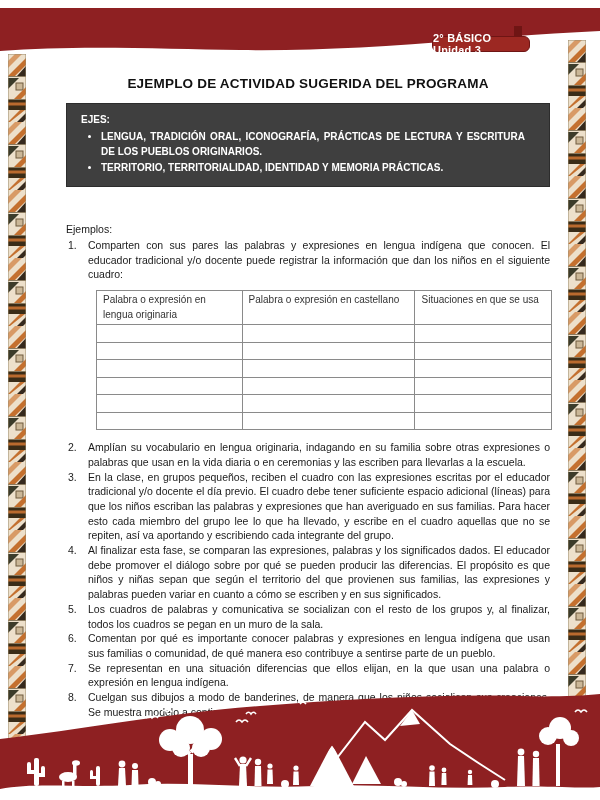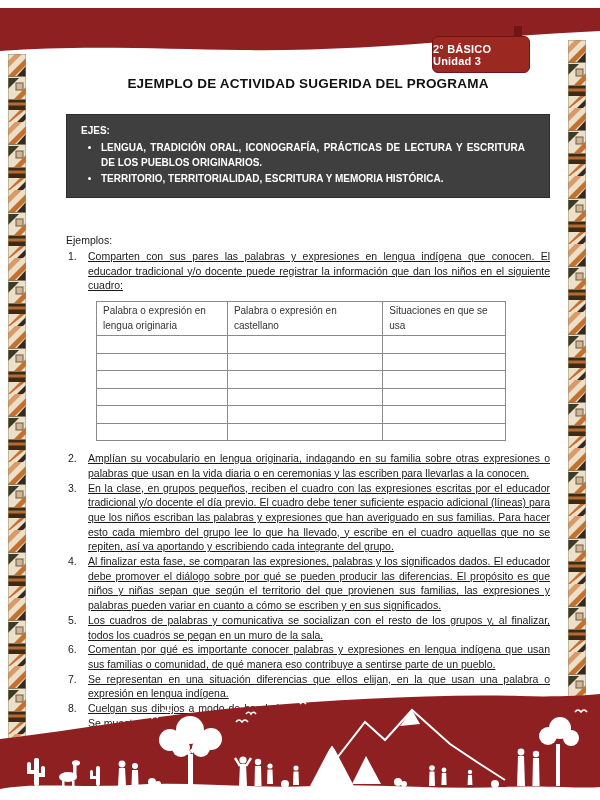--- a/index.html
+++ b/index.html
@@ -11,51 +11,51 @@
   }
   *{box-sizing:border-box;}
   html,body{margin:0;padding:0;}
   body{
     width:600px;height:800px;position:relative;overflow:hidden;background:#ffffff;
     font-family:"Liberation Sans","DejaVu Sans",sans-serif;color:var(--ink);
   }
   
   .header-wave{position:absolute;top:0;left:0;width:600px;height:60px;z-index:3;}
   .unit-badge{
-    position:absolute;top:36px;left:432px;width:98px;height:37px;z-index:4;
+    position:absolute;top:36px;left:432px;width:98px;height:16px;z-index:4;
     background:var(--badge-red);border:1.6px solid var(--badge-border);border-radius:6px;
     color:#fff;font-size:11px;font-weight:bold;display:flex;align-items:center;justify-content:center;
     letter-spacing:.2px;
   }
   .badge-stem{position:absolute;top:26px;left:514px;width:8px;height:14px;background:var(--badge-border);z-index:3;}
   
   .strip{position:absolute;z-index:1;}
   .strip-left{top:54px;left:8px;}
   .strip-right{top:40px;left:568px;}
   
   .content{position:absolute;top:72px;left:66px;width:484px;z-index:2;}
   .page-title{
-    text-align:center;font-size:13.5px;font-weight:bold;letter-spacing:.2px;margin:4px 0 23px 0;color:#111;
+    text-align:center;font-size:13.5px;font-weight:bold;letter-spacing:.2px;margin:4px 0 12px 0;color:#111;
   }
   .ejes-box{
     background:var(--box-gray);color:#fff;padding:8px 24px 10px 14px;border:1px solid #2c2c2c;
     font-size:10px;font-weight:bold;line-height:1.5;
   }
   .ejes-box ul{margin:2px 0 0 0;padding-left:20px;list-style:disc;}
   .ejes-box li{margin:0 0 1px 0;text-align:justify;}
   .activity-line{margin-top:26px;font-size:10.5px;line-height:1.4;}
   .activity-line .lbl{font-weight:bold;}
   .examples-heading{margin-top:36px;font-size:10.5px;}
   .ex-list{margin-top:3px;}
   .ex-row{display:flex;align-items:flex-start;font-size:10.5px;line-height:14.7px;}
   .ex-num{flex:0 0 22px;text-align:left;padding-left:2px;}
-  .ex-text{flex:1;text-align:justify;text-decoration:underline;}
+  .ex-text{flex:1;text-align:justify;}
   
   .vocab-table{
-    border-collapse:collapse;margin:8px 0 10px 30px;width:410px;table-layout:fixed;
+    border-collapse:collapse;margin:8px 0 10px 30px;width:456px;table-layout:fixed;
   }
   .vocab-table th,.vocab-table td{
     border:1px solid #8a8a8a;font-size:10px;font-weight:normal;text-align:left;vertical-align:top;
     padding:2px 6px;line-height:1.45;color:#333;
   }
   .vocab-table td{height:12px;padding:1px 6px;}
   .col1{width:32%;}.col2{width:38%;}.col3{width:30%;}
   
   .footer-scene{position:absolute;left:0;bottom:0;width:600px;height:108px;z-index:5;pointer-events:none;}
 </style>
@@ -111,21 +111,21 @@
 </svg>
 
 <div class="content">
 
   <div class="page-title">EJEMPLO DE ACTIVIDAD SUGERIDA DEL PROGRAMA</div>
 
   <div class="ejes-box">
     <div>EJES:</div>
     <ul id="ejes-list">
         <li>LENGUA, TRADICIÓN ORAL, ICONOGRAFÍA, PRÁCTICAS DE LECTURA Y ESCRITURA DE LOS PUEBLOS ORIGINARIOS.</li>
-        <li>TERRITORIO, TERRITORIALIDAD, ESCRITURA Y MEMORIA HISTÓRICA.</li>
+        <li>TERRITORIO, TERRITORIALIDAD, IDENTIDAD Y MEMORIA PRÁCTICAS.</li>
       </ul>
   </div>
 
 
   <div class="examples-heading">Ejemplos:</div>
 
   <div class="ex-list" id="examples-before">
       <div class="ex-row">
         <div class="ex-num">1.</div>
         <div class="ex-text">Comparten con sus pares las palabras y expresiones en lengua indígena que conocen. El educador tradicional y/o docente puede registrar la información que dan los niños en el siguiente cuadro:</div>
@@ -175,21 +175,21 @@
           <td>&nbsp;</td>
           <td>&nbsp;</td>
           <td>&nbsp;</td>
         </tr>
       </tbody>
   </table>
 
   <div class="ex-list" id="examples-after">
       <div class="ex-row">
         <div class="ex-num">2.</div>
-        <div class="ex-text">Amplían su vocabulario en lengua originaria, indagando en su familia sobre otras expresiones o palabras que usan en la vida diaria o en ceremonias y las escriben para llevarlas a la conocen.</div>
+        <div class="ex-text">Amplían su vocabulario en lengua originaria, indagando en su familia sobre otras expresiones o palabras que usan en la vida diaria o en ceremonias y las escriben para llevarlas a la escuela.</div>
       </div>
       <div class="ex-row">
         <div class="ex-num">3.</div>
         <div class="ex-text">En la clase, en grupos pequeños, reciben el cuadro con las expresiones escritas por el educador tradicional y/o docente el día previo. El cuadro debe tener suficiente espacio adicional (líneas) para que los niños escriban las palabras y expresiones que han averiguado en sus familias. Para hacer esto cada miembro del grupo lee lo que ha llevado, y escribe en el cuadro aquellas que no se repiten, así va aportando y escribiendo cada integrante del grupo.</div>
       </div>
       <div class="ex-row">
         <div class="ex-num">4.</div>
         <div class="ex-text">Al finalizar esta fase, se comparan las expresiones, palabras y los significados dados. El educador debe promover el diálogo sobre por qué se pueden producir las diferencias. El propósito es que niños y niñas sepan que según el territorio del que provienen sus familias, las expresiones y palabras pueden variar en cuanto a cómo se escriben y en sus significados.</div>
       </div>
       <div class="ex-row">

